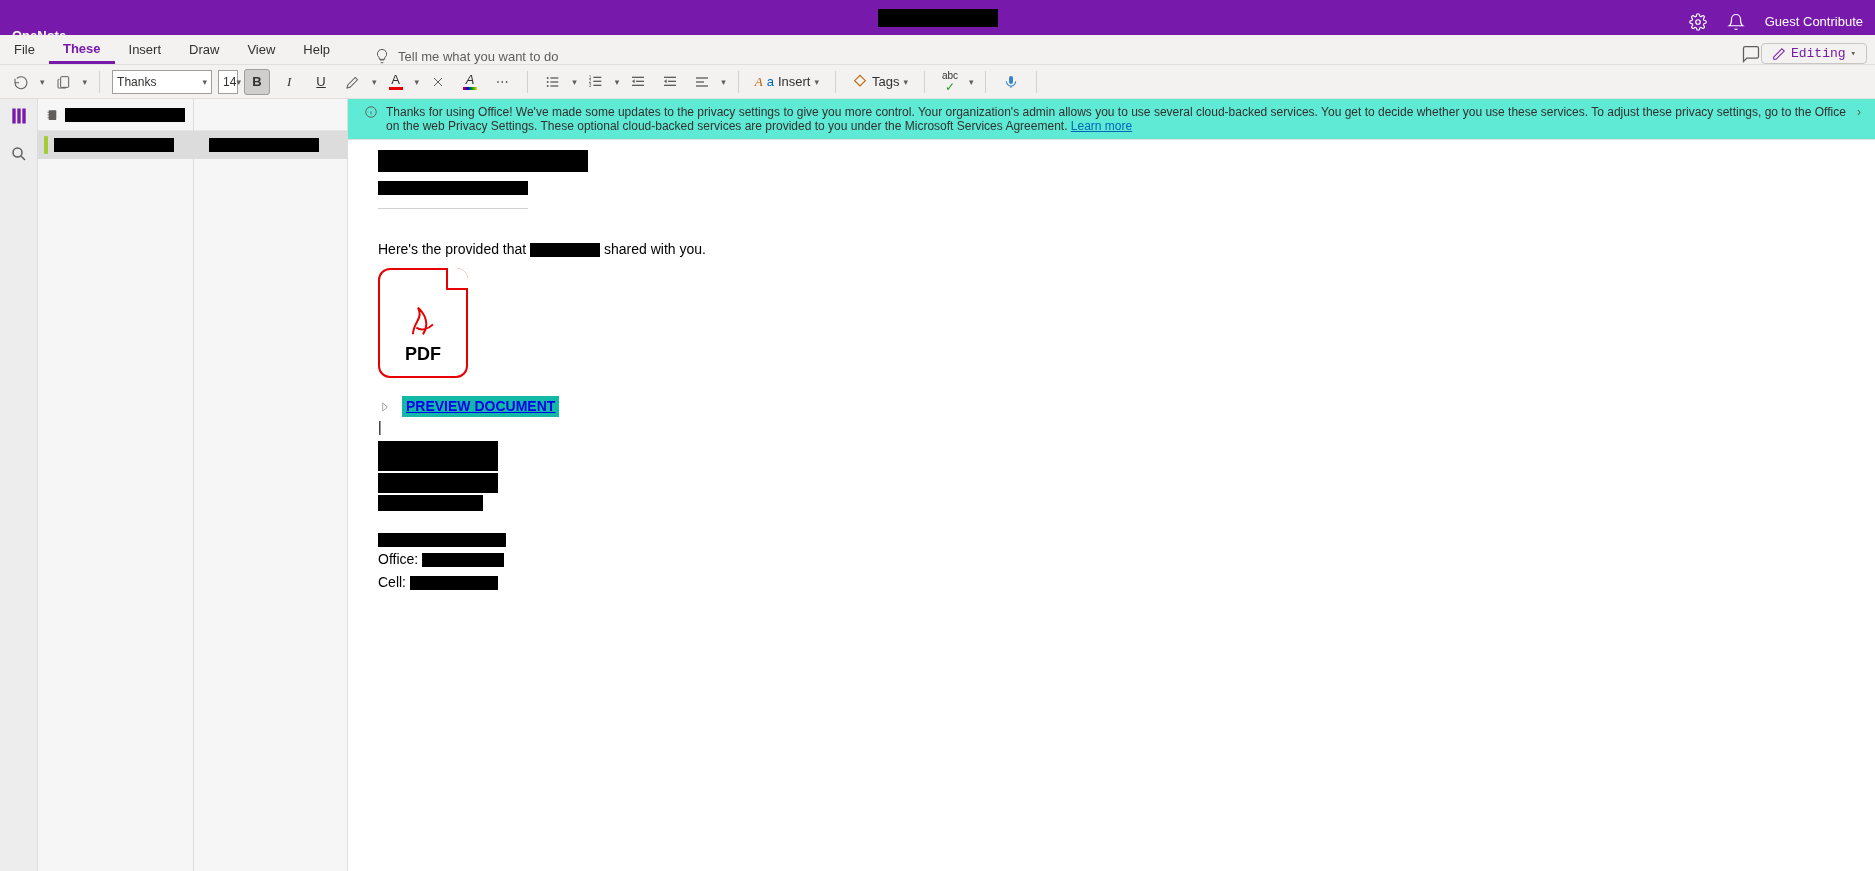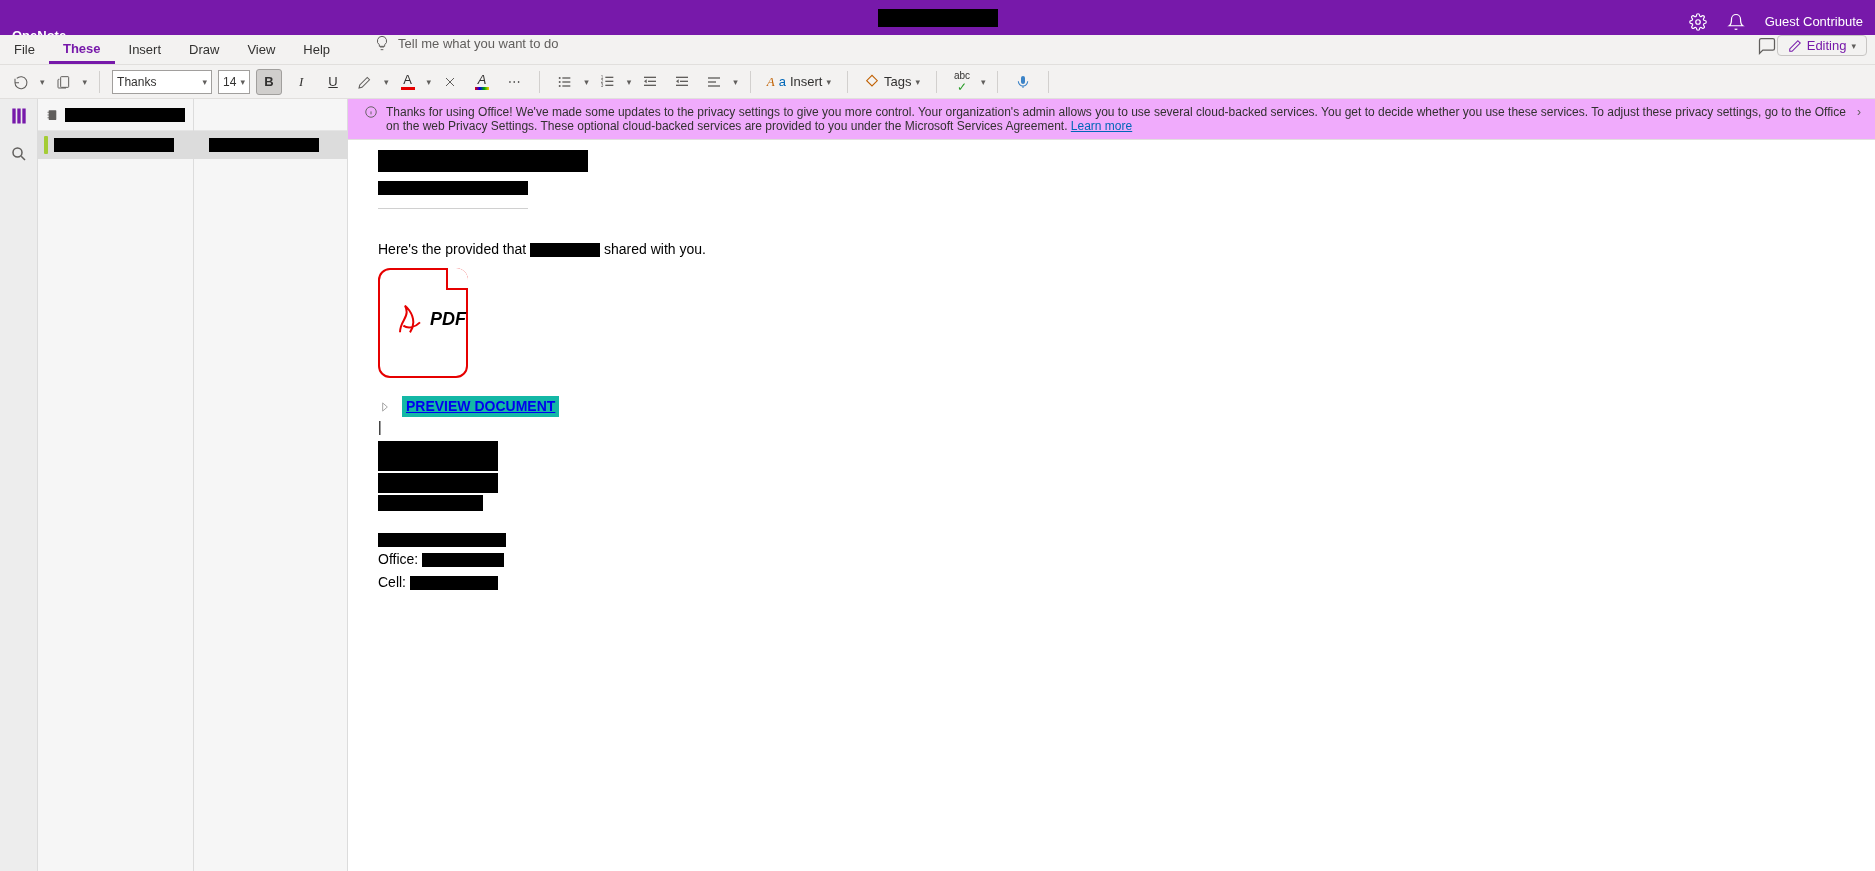--- a/index.html
+++ b/index.html
@@ -23,29 +23,29 @@
   .titlebar .right { margin-left: auto; display: flex; align-items: center; gap: 20px; margin-top: 8px; }
   .titlebar .icon { width: 18px; height: 18px; display: inline-flex; align-items: center; justify-content: center; }
   .redact { background: #000; color: transparent; display: inline-block; }
 
   
   .menubar {
     height: 30px;
     background: #f3f2f1;
     border-bottom: 1px solid #e1dfdd;
     display: flex;
-    align-items: flex-start;
+    align-items: flex-end;
     font-size: 13px;
     color: #323130;
     position: relative;
   }
   .menubar .tab { padding: 0 14px; height: 100%; display: flex; align-items: center; cursor: pointer; }
   .menubar .tab.active { color: #7719aa; font-weight: 600; border-bottom: 3px solid #7719aa; }
   .menubar .tellme-wrap { display: flex; align-items: center; gap: 8px; margin-left: 30px; color: #605e5c; }
-  .menubar .right { margin-left: auto; display: flex; align-items: center; gap: 0; padding-right: 8px; }
+  .menubar .right { margin-left: auto; display: flex; align-items: center; gap: 0; padding-right: 8px; font-family: Liberation Mono, monospace; }
   .edit-btn {
     border: 1px solid #c8c6c4; border-radius: 4px; padding: 2px 10px;
     display: flex; align-items: center; gap: 5px; color: #7719aa; font-size: 13px;
   }
 
   
   .toolbar {
     height: 34px;
     background: #f3f2f1;
     display: flex;
@@ -57,21 +57,21 @@
     color: #323130;
   }
   .sep { width: 1px; height: 22px; background: #d2d0ce; margin: 0 6px; }
   .tb-btn { width: 26px; height: 26px; display: flex; align-items: center; justify-content: center; border-radius: 3px; }
   .tb-btn.active { background: #d0cecc; border: 1px solid #a19f9d; }
   .font-select {
     width: 100px; height: 24px; border: 1px solid #a19f9d; background: #fff;
     padding: 0 4px; font-size: 12px; display: flex; align-items: center; justify-content: space-between;
   }
   .size-select {
-    width: 32px; height: 24px; border: 1px solid #a19f9d; background: #fff;
+    width: 20px; height: 24px; border: 1px solid #a19f9d; background: #fff;
     padding: 0 4px; font-size: 12px; display: flex; align-items: center; justify-content: space-between;
   }
   .txt-btn { font-size: 13px; padding: 0 4px; height: 26px; display: flex; align-items: center; gap: 4px; }
   .chev { font-size: 9px; color: #605e5c; }
 
   
   .main {
     flex: 1;
     display: flex;
     overflow: hidden;
@@ -97,34 +97,34 @@
   .section-item {
     height:28px; display:flex; align-items:center; padding:0 6px; gap:6px; font-size:13px;
     background:#dcdcdc;
   }
   .section-item .bar { width:4px; height:18px; background:#a4cc35; border-radius:1px; }
   .page-item { height:28px; display:flex; align-items:center; padding:0 15px; font-size:13px; background:#dcdcdc; }
 
   .page-canvas { flex:1; background:#fff; overflow:auto; position:relative; }
   .info-banner {
     display:flex; gap:8px; padding:6px 14px 6px 16px; font-size:12px; color:#323130;
-    background:#f0abfc; border-bottom:1px solid #e1dfdd;
+    background:#5eead4; border-bottom:1px solid #e1dfdd;
   }
   .info-banner a { color:#0067b8; text-decoration:underline; }
 
   .doc-area { padding: 10px 30px; font-size:14px; color:#000; line-height:1.5; }
   .doc-title-block { margin-bottom: 6px; }
   .doc-title-redact { height:22px; }
   .sub-redact-wrap { padding:3px 0 6px 0; border-bottom:1px solid #d0d0d0; display:inline-block; }
   .sub-redact { height:14px; }
 
   .pdf-box {
     width: 90px; height: 110px; border:2px solid #e60000; border-radius:12px;
-    display:flex; align-items:center; justify-content:flex-end;
-    padding-bottom:8px; margin-top:8px; position:relative; background:#fff;font-style:italic;
+    display:flex; flex-direction:column; align-items:center; justify-content:flex-end;
+    padding-bottom:8px; margin-top:8px; position:relative; background:#fff;
   }
   .pdf-box .fold {
     position:absolute; top:-2px; right:-2px; width:22px; height:22px;
     border-left:2px solid #e60000; border-bottom:2px solid #e60000; background:#fff;
     border-top-right-radius:12px;
   }
   .pdf-label { font-weight:600; font-size:18px; }
 
   .preview-row { display:flex; align-items:center; gap:10px; margin-top:18px; }
   .container-handle { color:#a0a0a0; }

